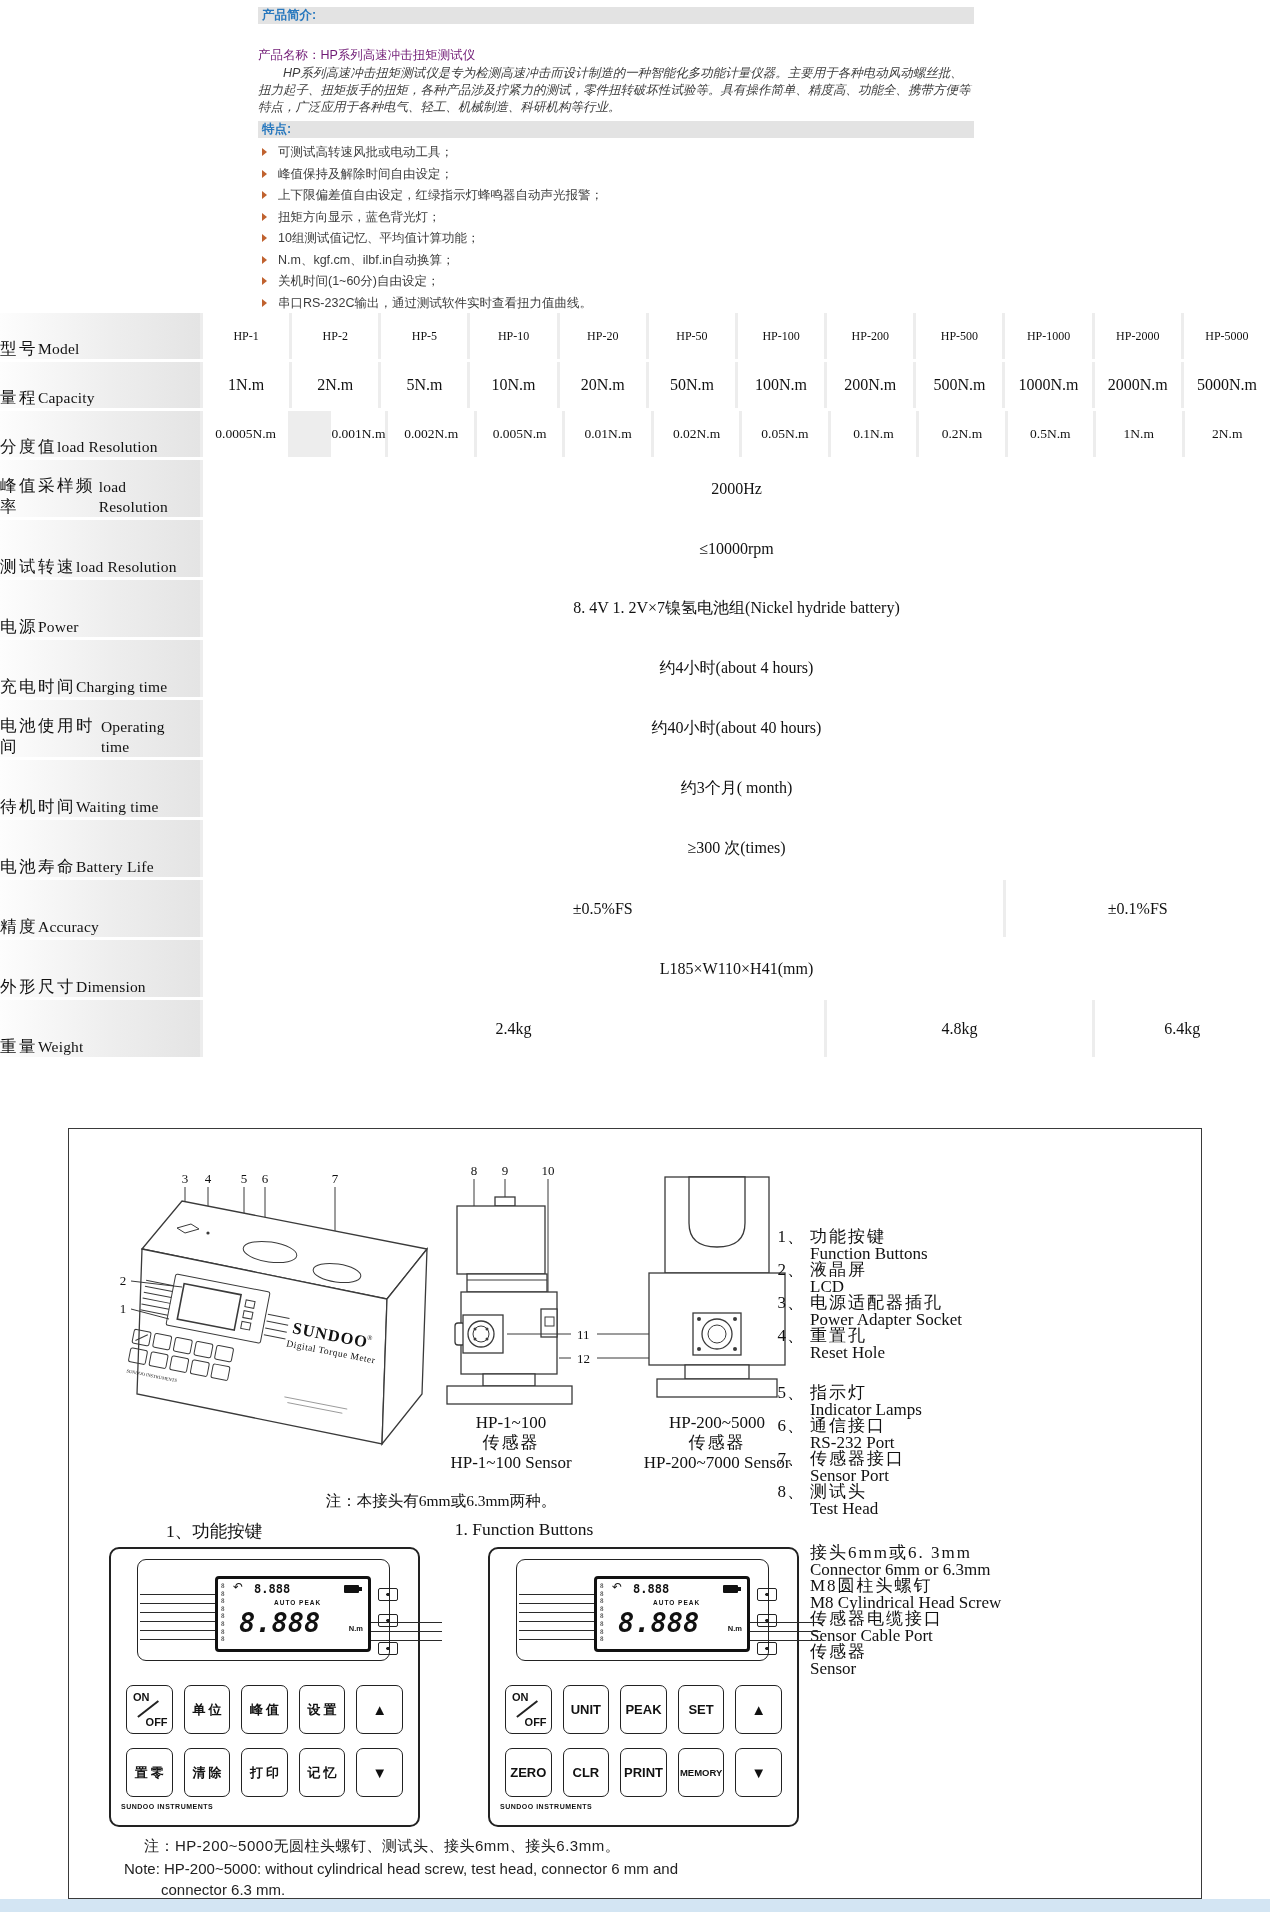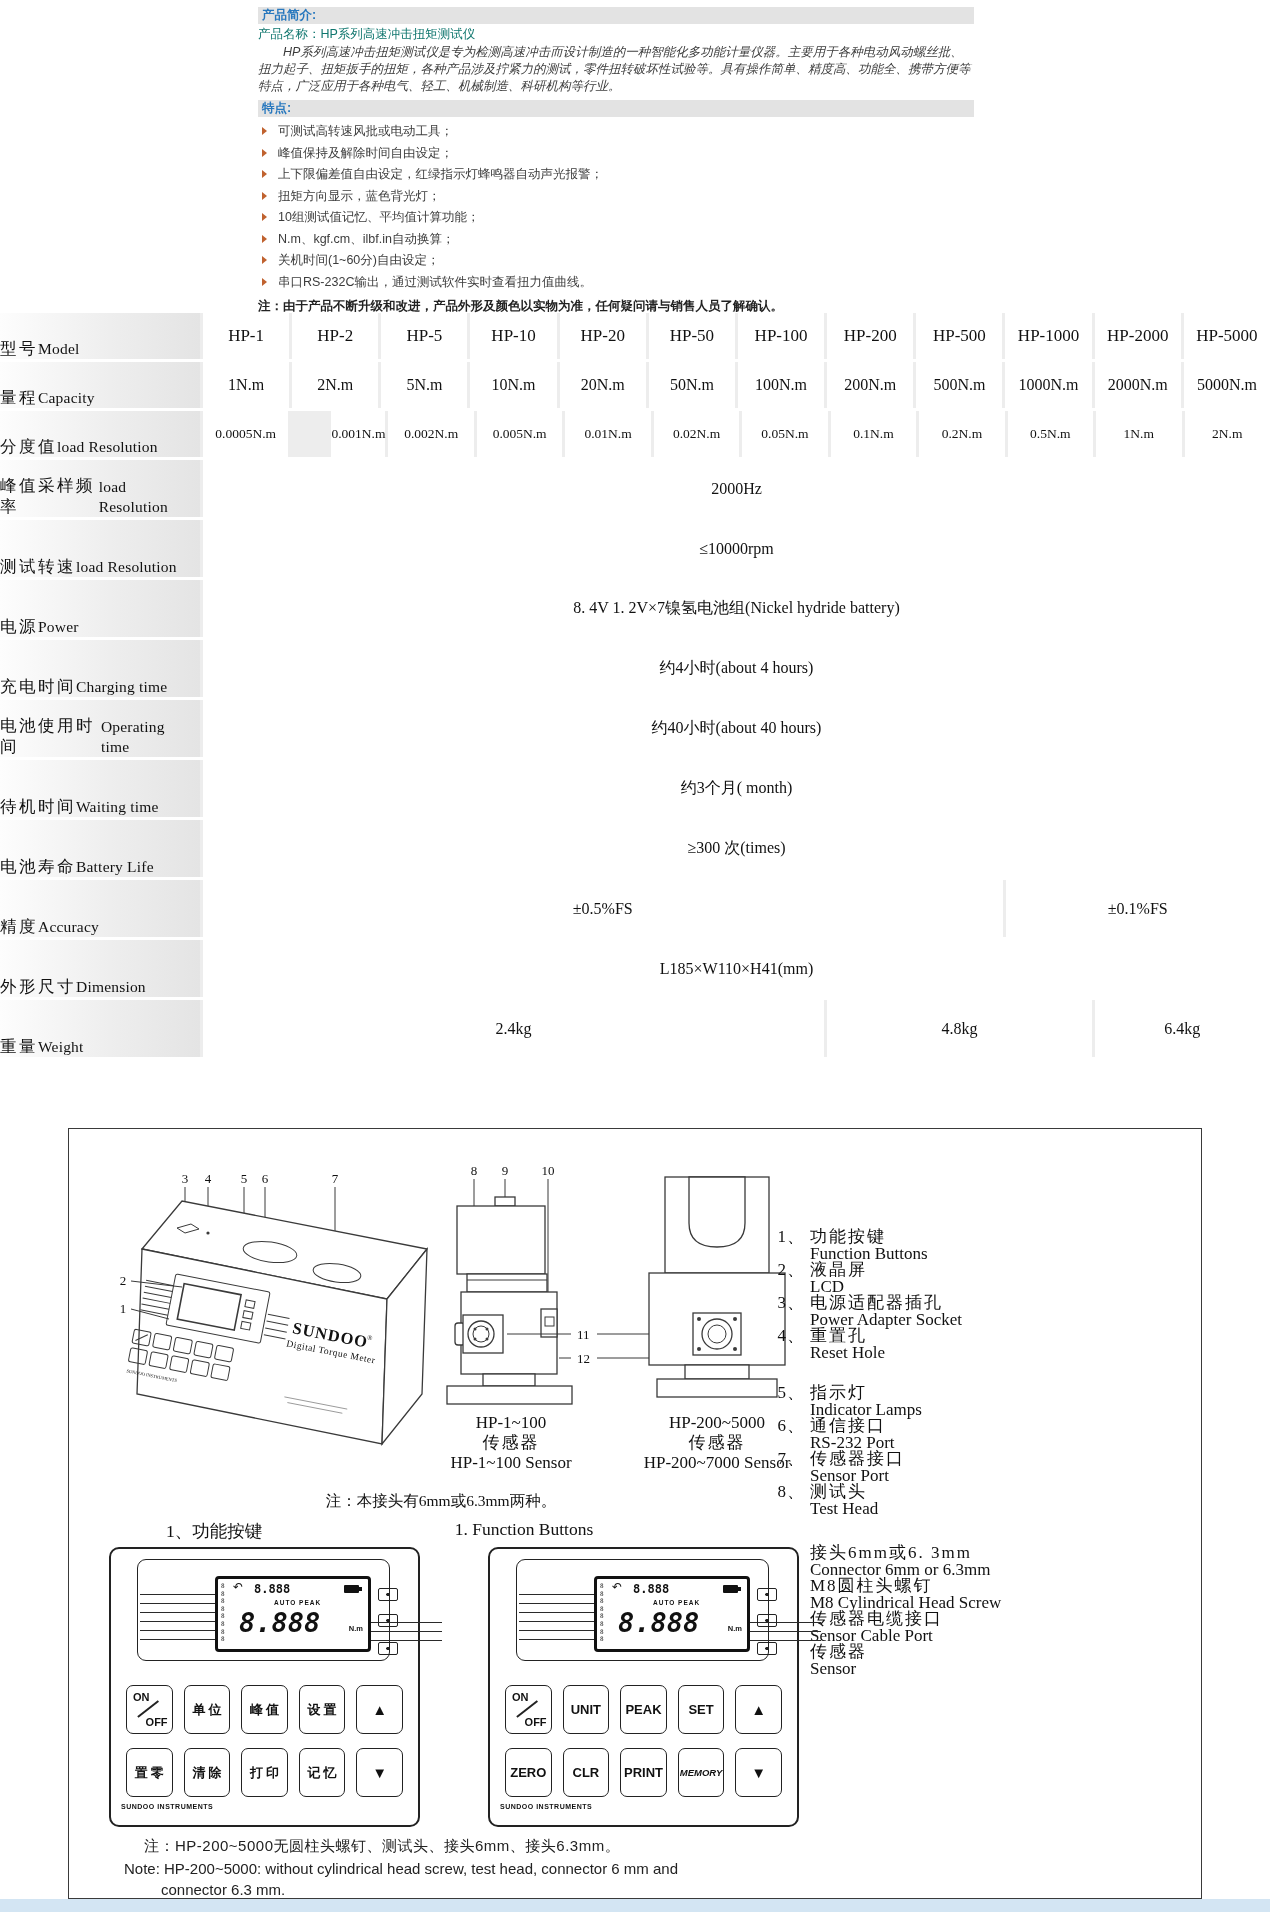--- a/index.html
+++ b/index.html
@@ -2,41 +2,41 @@
 <html><head>
 <meta charset="utf-8">
 <style>
   html,body{margin:0;padding:0;background:#fff;}
   .page{position:relative;width:1270px;height:1912px;background:#fff;overflow:hidden;
         font-family:"Liberation Sans","DejaVu Sans",sans-serif;color:#3c3c3c;}
   
   .intro{position:absolute;left:258px;top:7px;width:716px;}
   .sec-bar{background:#e3e3e3;height:17px;line-height:17px;padding-left:4px;
            font-size:12.5px;font-weight:bold;color:#2878be;}
-  .pname{margin-top:2px;font-size:12.5px;line-height:17px;color:#0f766e;}
+  .pname{margin-top:23px;font-size:12.5px;line-height:17px;color:#701a75;}
   .desc{margin-top:1px;font-size:12.5px;line-height:17px;text-indent:2em;color:#3c3c3c;font-style:italic;}
   .sec-bar2{margin-top:5px;}
   .features{margin:8px 0 0 0;padding:0;list-style:none;}
   .features li{position:relative;padding-left:20px;margin-bottom:9px;font-size:12.5px;line-height:12.5px;}
   .tri{position:absolute;left:4px;top:2px;width:0;height:0;border-left:5px solid #c0622f;
        border-top:4px solid transparent;border-bottom:4px solid transparent;}
   .intro-note{margin-top:10px;font-size:12.5px;font-weight:bold;color:#222;}
   
   .spec{position:absolute;left:0;top:313px;width:1270px;font-family:"Liberation Serif","DejaVu Serif",serif;}
   .spec-row{display:grid;grid-template-columns:200px repeat(12,1fr);column-gap:3px;
             margin-bottom:3px;background:#ededed;}
   .spec-row.h46{height:46px;}
   .spec-row.h57{height:57px;}
   .lbl{grid-column:1;display:flex;justify-content:flex-start;align-items:flex-end;
        padding-right:14px;background:linear-gradient(to right,#fdfdfd 0%,#eeeeee 55%,#e4e4e4 100%);font-family:Liberation Serif, serif;}
   .lz{font-size:16.5px;letter-spacing:2.5px;color:#111;line-height:21px;}
   .le{font-size:15.5px;color:#111;line-height:20px;letter-spacing:.2px;}
   .cell{background:#fff;display:flex;align-items:center;justify-content:center;
         font-size:16px;color:#111;white-space:nowrap;}
-  .cell.f17{font-size:17px;}
+  .cell.f17{font-size:12px;}
   .cell.f13{font-size:13.5px;}
   
   .dbox{position:absolute;left:68px;top:1128px;width:1132px;height:769px;border:1px solid #3a3a3a;background:#fff;}
   .dbox svg{position:absolute;}
   .sensor-cap{position:absolute;width:190px;text-align:center;
       font-family:"Liberation Serif","DejaVu Serif",serif;font-size:17px;line-height:20px;color:#111;}
   .conn-note{position:absolute;left:197px;top:362px;width:350px;text-align:center;
       font-family:"Liberation Serif","DejaVu Serif",serif;font-size:15.5px;color:#111;}
   .pcap{position:absolute;top:390px;width:190px;text-align:center;
       font-family:"Liberation Serif","DejaVu Serif",serif;font-size:17.5px;color:#111;}
@@ -67,21 +67,21 @@
   .unit{position:absolute;right:5px;bottom:16px;font-size:7.5px;font-weight:bold;color:#111;}
   .ind{position:absolute;left:240px;width:18px;height:11px;border:1.5px solid #222;border-radius:2px;
        background:radial-gradient(circle at 50% 50%, #222 0 1.5px, transparent 2px);}
   .ind.i1{top:28px;} .ind.i2{top:54px;} .ind.i3{top:82px;}
   .btns{position:absolute;left:15px;top:136px;width:277px;display:grid;
         grid-template-columns:repeat(5,1fr);column-gap:11px;row-gap:14px;}
   .btn{height:47px;border:1.5px solid #222;border-radius:7px;background:#fff;position:relative;
        display:flex;align-items:center;justify-content:center;
        font-family:"Liberation Sans",sans-serif;font-weight:bold;font-size:13px;color:#111;}
   .btn.zh{letter-spacing:3px;padding-left:3px;}
-  .btn.small{font-size:9.5px;letter-spacing:0;font-style:italic;}
+  .btn.small{font-size:9.5px;letter-spacing:0;}
   .btn.arrowb{font-size:15px;letter-spacing:0;}
   .btn.onoff .on{position:absolute;left:6px;top:5px;font-size:11px;}
   .btn.onoff .off{position:absolute;right:4px;bottom:5px;font-size:11px;}
   .btn.onoff .slash{position:absolute;left:8px;top:22px;width:26px;height:1.6px;background:#222;transform:rotate(-38deg);}
   .pfoot{position:absolute;left:10px;top:254px;font-size:7px;font-weight:bold;letter-spacing:.5px;color:#111;}
   
   .note-zh{position:absolute;left:75px;top:708px;font-size:15px;color:#222;letter-spacing:.5px;}
   .note-en1{position:absolute;left:55px;top:731px;font-size:15px;color:#222;}
   .note-en2{position:absolute;left:92px;top:752px;font-size:15px;color:#222;}
   .footer-bar{position:absolute;left:0;top:1899px;width:1270px;height:13px;background:#d3e5f3;}

